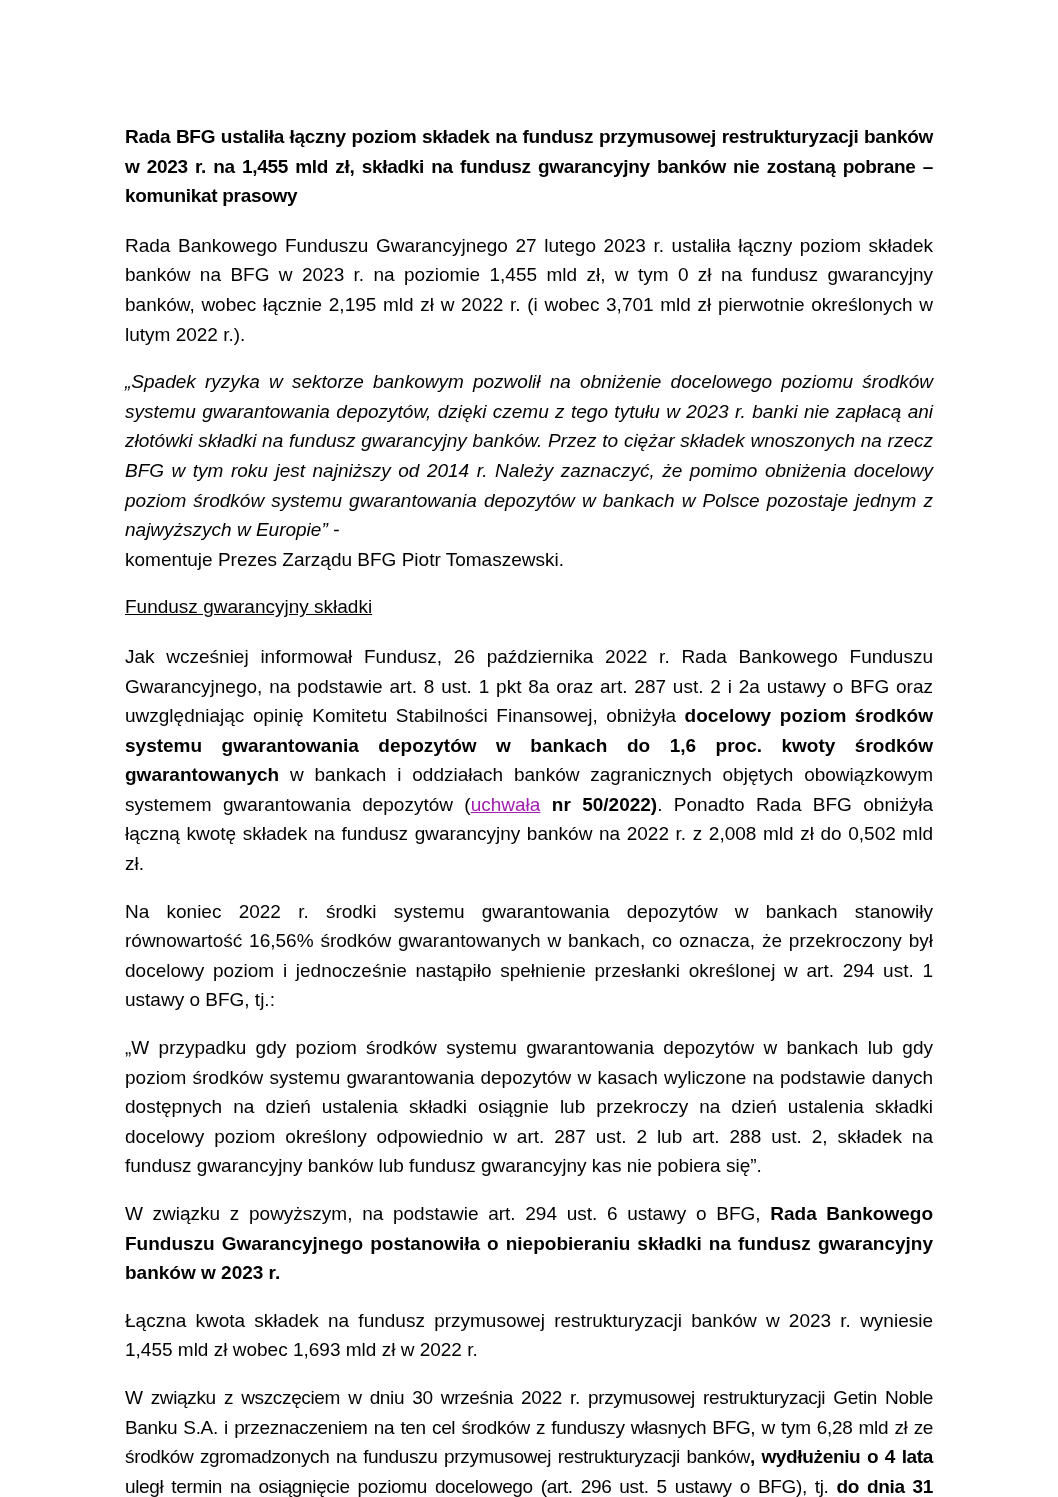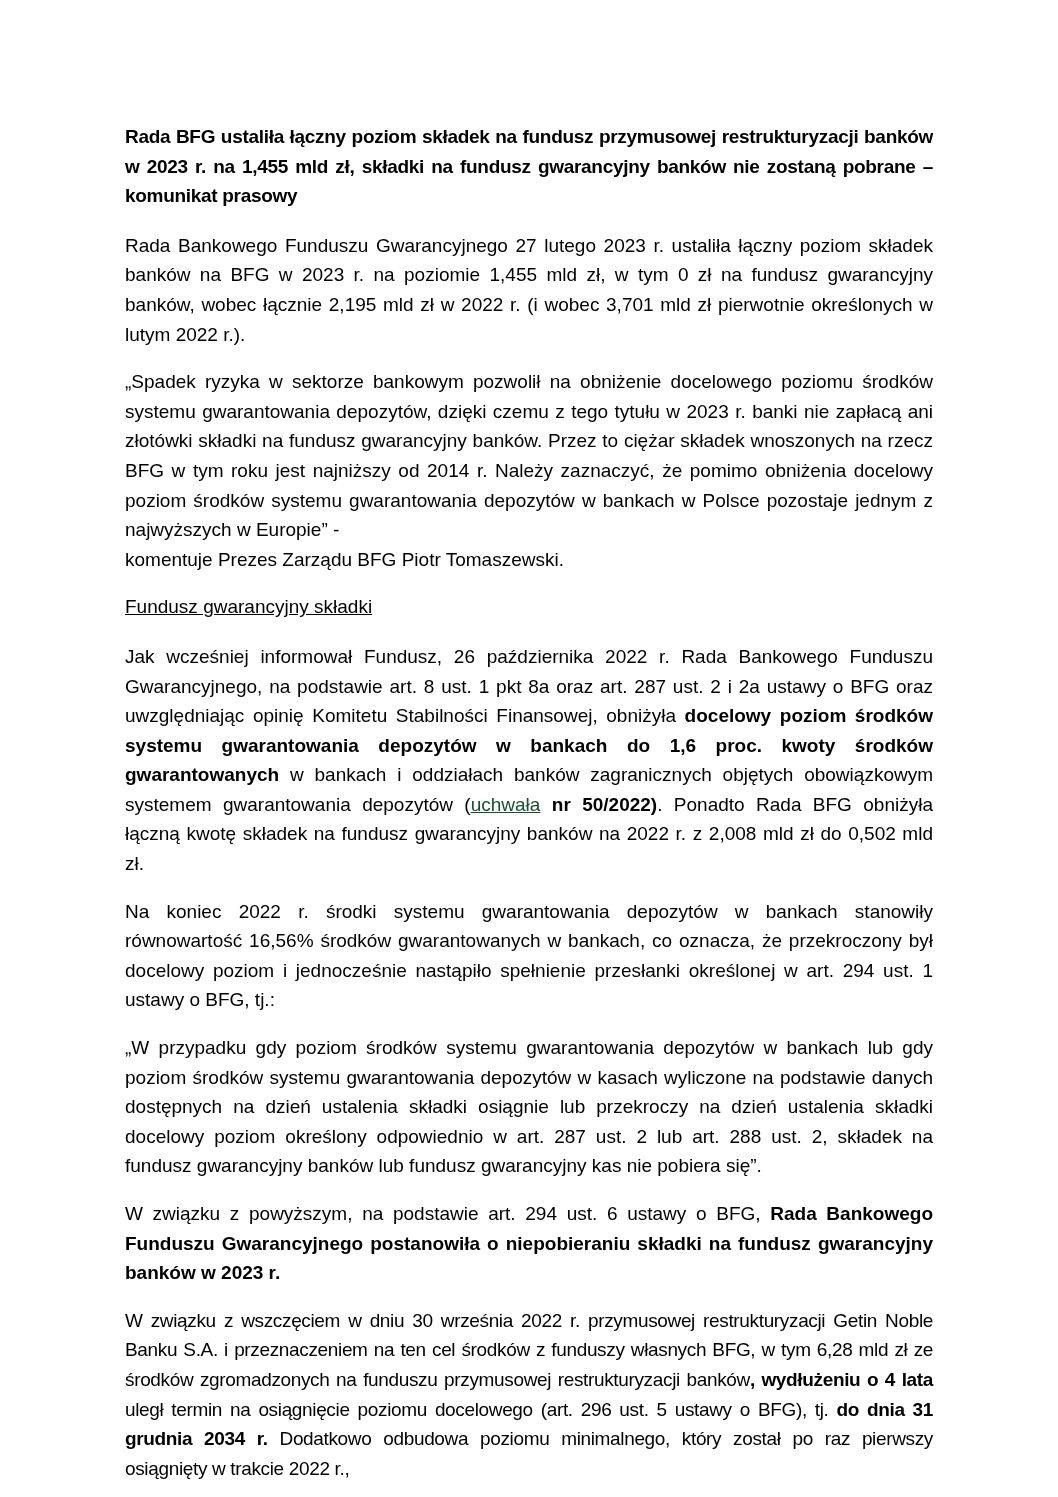--- a/index.html
+++ b/index.html
@@ -10,24 +10,24 @@
       top: 122px;
       width: 808px;
       font-family: "Liberation Sans", sans-serif;
       font-size: 19px;
       line-height: 29.6px;
       color: #000000;
     }
     p { margin: 0 0 18px 0; }
     .justify { text-align: justify; text-align-last: left; }
     .title { font-weight: bold; margin-bottom: 20px; letter-spacing: -0.3px; }
-    .quote { }
+    .quote { font-style: italic; }
     .heading { text-decoration: underline; margin-bottom: 20px; }
     b { font-weight: bold; }
-    a.link { color: #14532d; text-decoration: underline; }
+    a.link { color: #a21caf; text-decoration: underline; }
     .tight { letter-spacing: -0.35px; }
   </style>
 </head>
 <body>
 
 <div class="page">
 
   <p class="title justify">Rada BFG ustaliła łączny poziom składek na fundusz przymusowej restrukturyzacji banków w 2023 r. na 1,455 mld zł, składki na fundusz gwarancyjny banków nie zostaną pobrane – komunikat prasowy</p>
 
   <p class="justify">Rada Bankowego Funduszu Gwarancyjnego 27 lutego 2023 r. ustaliła łączny poziom składek banków na BFG w 2023 r. na poziomie 1,455 mld zł, w tym 0 zł na fundusz gwarancyjny banków, wobec łącznie 2,195 mld zł w 2022 r. (i wobec 3,701 mld zł pierwotnie określonych w lutym 2022 r.).</p>
@@ -38,16 +38,17 @@
 
   <p class="justify"><span>Jak wcześniej informował Fundusz, 26 października 2022 r. Rada Bankowego Funduszu Gwarancyjnego, na podstawie art. 8 ust. 1 pkt 8a oraz art. 287 ust. 2 i 2a ustawy o BFG oraz uwzględniając opinię Komitetu Stabilności Finansowej,  obniżyła </span><b>docelowy poziom środków systemu gwarantowania depozytów w bankach do 1,6 proc. kwoty środków gwarantowanych</b><span> w bankach i oddziałach banków zagranicznych objętych obowiązkowym systemem gwarantowania depozytów (</span><a class="link">uchwała</a><b> nr 50/2022)</b><span>. Ponadto Rada BFG obniżyła łączną kwotę składek na fundusz gwarancyjny banków na 2022 r. z 2,008 mld zł do 0,502 mld zł.</span></p>
 
   <p class="justify">Na koniec 2022 r. środki systemu gwarantowania depozytów w bankach stanowiły równowartość 16,56% środków gwarantowanych w bankach, co oznacza, że przekroczony był docelowy poziom i jednocześnie nastąpiło spełnienie przesłanki określonej w art. 294 ust. 1 ustawy o BFG, tj.:</p>
 
   <p class="justify">„W przypadku gdy poziom środków systemu gwarantowania depozytów w bankach lub gdy poziom środków systemu gwarantowania depozytów w kasach wyliczone na podstawie danych dostępnych na dzień ustalenia składki osiągnie lub przekroczy na dzień ustalenia składki docelowy poziom określony odpowiednio w art. 287 ust. 2 lub art. 288 ust. 2, składek na fundusz gwarancyjny banków lub fundusz gwarancyjny kas nie pobiera się”.</p>
 
   <p class="justify"><span>W związku z powyższym, na podstawie art. 294 ust. 6 ustawy o BFG, </span><b>Rada Bankowego Funduszu Gwarancyjnego postanowiła o niepobieraniu składki na fundusz gwarancyjny banków w 2023 r.</b></p>
 
 
+  <p class="justify">Łączna kwota składek na fundusz przymusowej restrukturyzacji banków w 2023 r. wyniesie 1,455 mld zł wobec 1,693 mld zł w 2022 r.</p>
 
   <p class="justify tight"><span>W związku z wszczęciem w dniu 30 września 2022 r. przymusowej restrukturyzacji Getin Noble Banku S.A. i przeznaczeniem na ten cel środków z funduszy własnych BFG, w tym 6,28 mld zł ze środków zgromadzonych na funduszu przymusowej restrukturyzacji banków</span><b>, wydłużeniu o 4 lata</b><span> uległ termin na osiągnięcie poziomu docelowego (art. 296 ust. 5 ustawy o BFG), tj. </span><b>do dnia 31 grudnia 2034 r.</b><span> Dodatkowo odbudowa poziomu minimalnego, który został po raz pierwszy osiągnięty w trakcie 2022 r.,</span></p>
 
 </div>
 
 </body></html>

